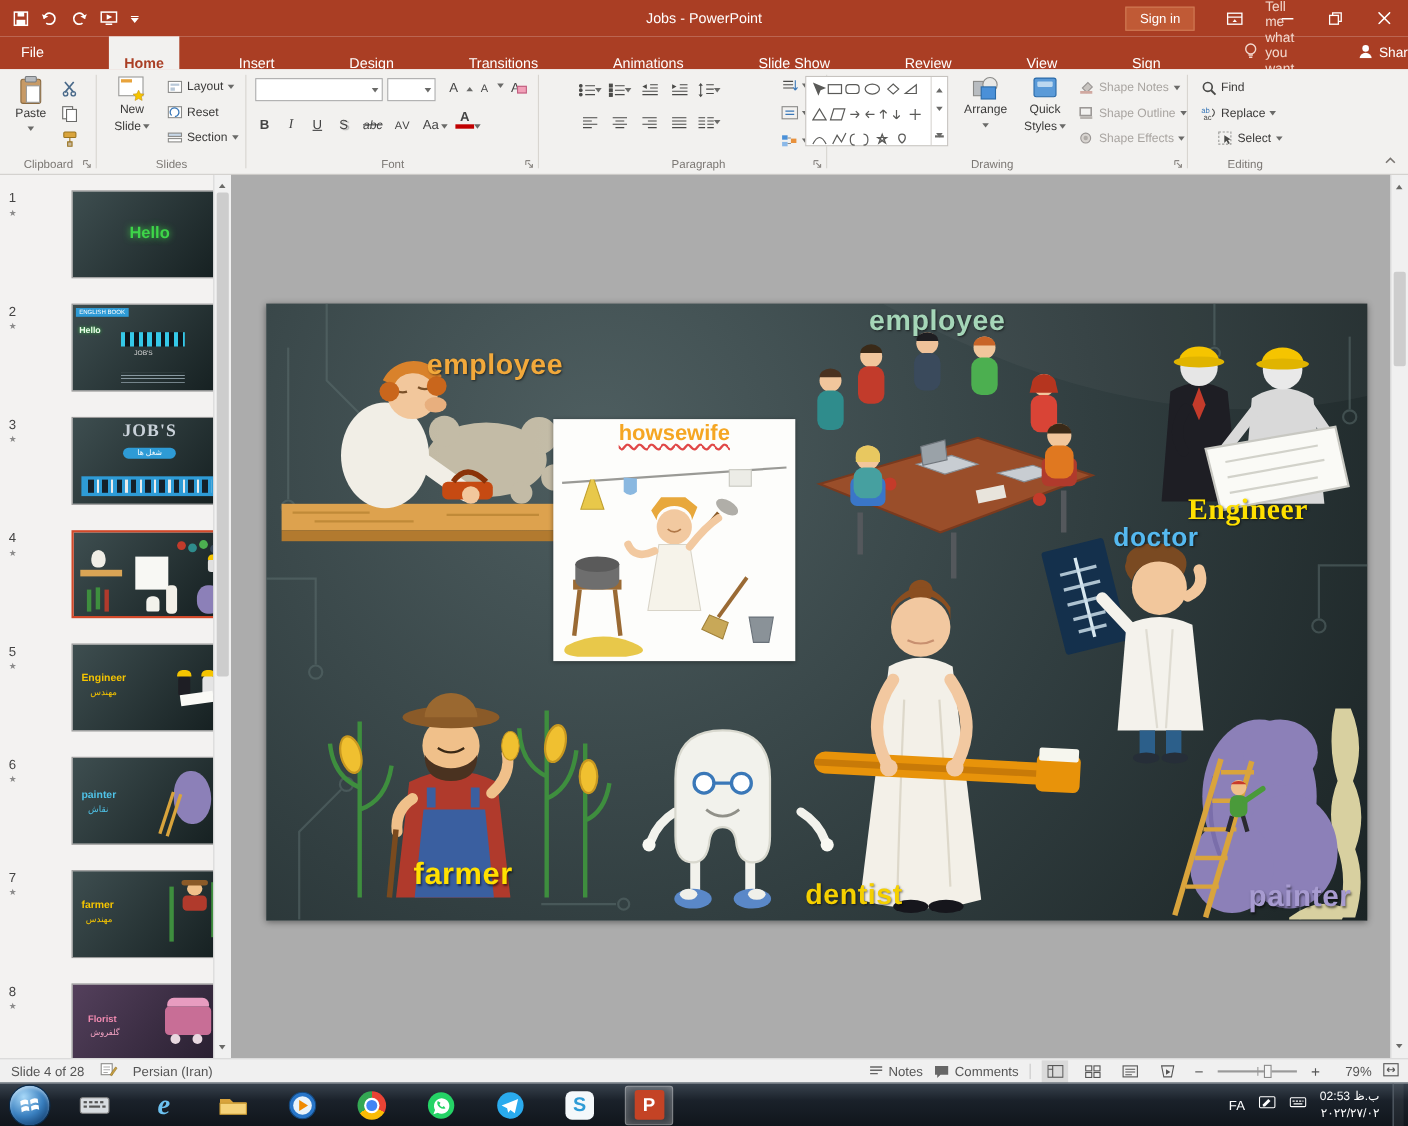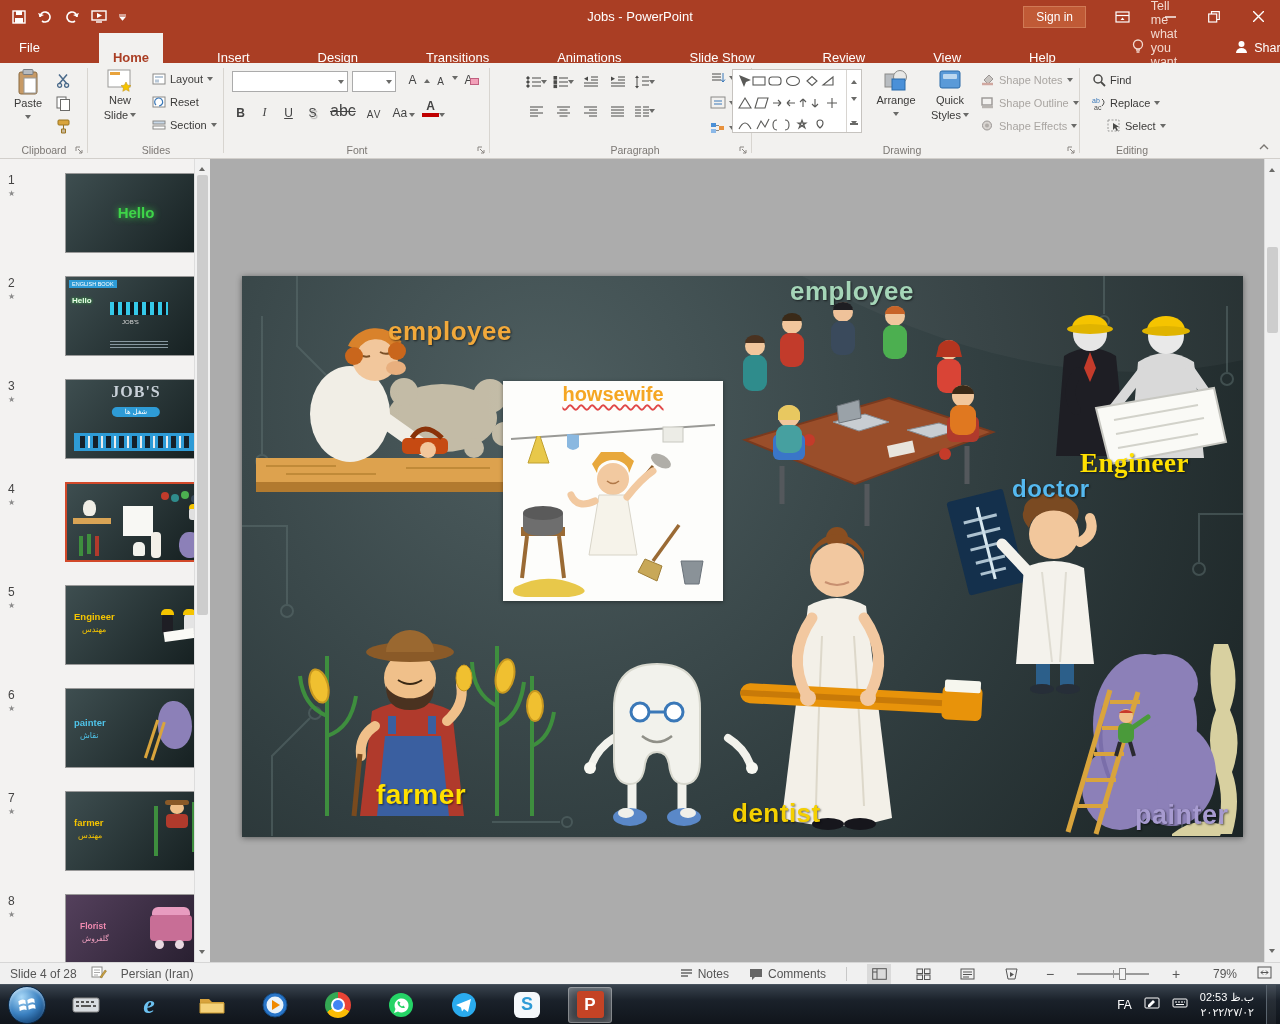--- a/index.html
+++ b/index.html
@@ -39,21 +39,21 @@
   .srow{position:absolute;display:flex;align-items:center;gap:4px;cursor:pointer;white-space:nowrap;}
   .car{width:0;height:0;border:3px solid transparent;border-top:4px solid #6A6A68;display:inline-block;margin-top:3px;}
   .combo{position:absolute;height:21px;background:#fff;border:1px solid #ABABAB;display:flex;align-items:center;padding:0 3px;cursor:text;}
   .combo .cval{flex:1;font-size:11px;}
   .combo .car{margin-left:auto;margin-top:4px;}
   .fmt{display:inline-flex;align-items:flex-end;min-width:17px;height:19px;justify-content:center;font-size:12px;cursor:pointer;color:#444;padding:0 2px;}
   .fmt.b{font-weight:bold;}
   .fmt.i{font-style:italic;font-family:"Liberation Serif",serif;}
   .fmt.u{text-decoration:underline;}
   .fmt.s{text-shadow:1.5px 1.5px 1px #AAA;}
-  .fmt.strike{text-decoration:line-through;font-size:16px;}
+  .fmt.strike{text-decoration:line-through;font-size:11px;font-style:italic;}
   .fmt.color{border-bottom:4px solid #C00000;height:16px;margin-bottom:3px;font-weight:bold;}
   .fmt.clearfmt{position:relative;}
   .fmt.clearfmt::after{content:"";position:absolute;right:-2px;bottom:2px;width:7px;height:5px;background:#F2A0B8;border:1px solid #C06080;}
   .pbtn{display:inline-flex;align-items:center;justify-content:center;width:21px;height:20px;cursor:pointer;}
   .gallery{position:absolute;left:8px;top:6px;width:130px;height:64px;background:#fff;border:1px solid #C6C3BF;}
   .gal-rows{position:absolute;left:2px;top:1px;width:110px;}
   .gal-col{position:absolute;right:0;top:0;bottom:0;width:15px;border-left:1px solid #D8D5D1;display:flex;flex-direction:column;align-items:center;justify-content:space-around;}
   .tri-up{width:0;height:0;border:3px solid transparent;border-bottom:4px solid #6A6A68;}
   .tri-dn{width:0;height:0;border:3px solid transparent;border-top:4px solid #6A6A68;}
   .gal-more{width:8px;height:7px;border-bottom:2px solid #6A6A68;position:relative;}
@@ -128,21 +128,21 @@
   .hw-box svg{position:absolute;left:0;top:28px;}
 
   .mscroll{position:absolute;right:0;top:0;width:16px;height:803px;background:#F0F0F0;border-left:1px solid #DCDCDC;}
   .mscroll .tri-up{position:absolute;left:4px;top:6px;}
   .mscroll .tri-dn{position:absolute;left:4px;bottom:6px;}
   .mthumb{position:absolute;left:2px;top:88px;width:11px;height:86px;background:#CDCDCD;border-radius:2px;}
 
   
   .statusbar{position:absolute;left:0;top:962px;width:100%;height:22px;background:#F0F0F0;border-top:1px solid #D6D6D6;display:flex;align-items:center;font-size:12px;color:#555;}
   .sb-left{display:flex;align-items:center;gap:14px;padding-left:10px;}
-  .sb-right{margin-left:auto;display:flex;align-items:center;gap:20px;padding-right:8px;}
+  .sb-right{margin-left:auto;display:flex;align-items:center;gap:10px;padding-right:8px;}
   .sb-btn{display:flex;align-items:center;gap:5px;cursor:pointer;}
   .sb-sep{width:1px;height:14px;background:#C8C8C8;}
   .sb-view{display:flex;align-items:center;justify-content:center;width:24px;height:20px;cursor:pointer;}
   .sb-view.active{background:#DADADA;}
   .zoomctl{cursor:pointer;font-size:14px;color:#555;width:14px;text-align:center;}
   .zoom-slider{position:relative;width:72px;height:14px;cursor:pointer;}
   .zoom-slider::before{content:"";position:absolute;left:0;right:0;top:6px;height:2px;background:#9A9A9A;}
   .zoom-slider::after{content:"";position:absolute;left:50%;top:3px;width:1px;height:8px;background:#9A9A9A;}
   .zhandle{position:absolute;left:58%;top:1px;width:7px;height:12px;background:#F4F4F4;border:1px solid #8A8A8A;}
   .zoom-pct{width:34px;text-align:right;cursor:pointer;}
@@ -235,21 +235,21 @@
   <div class="tabrow">
     <div class="tab filetab">File</div>
     <div class="tab active">Home</div>
     <div class="tab">Insert</div>
     <div class="tab">Design</div>
     <div class="tab">Transitions</div>
     <div class="tab">Animations</div>
     <div class="tab">Slide Show</div>
     <div class="tab">Review</div>
     <div class="tab">View</div>
-    <div class="tab">Help</div>
+    <div class="tab">Sign</div>
     <div class="tellme">
       <span><svg width="12" height="15">
             <circle cx="6" cy="5.5" r="4.5" fill="none" stroke="#F3D9CF" stroke-width="1.3"></circle>
             <path d="M4,11 h4 M4.5,13 h3" stroke="#F3D9CF" stroke-width="1.3"></path>
           </svg></span>
       <span>Tell me what you want to do</span>
     </div>
     <div class="share">
       <span><svg width="13" height="13">
             <circle cx="6.5" cy="4" r="3" fill="#fff"></circle>

